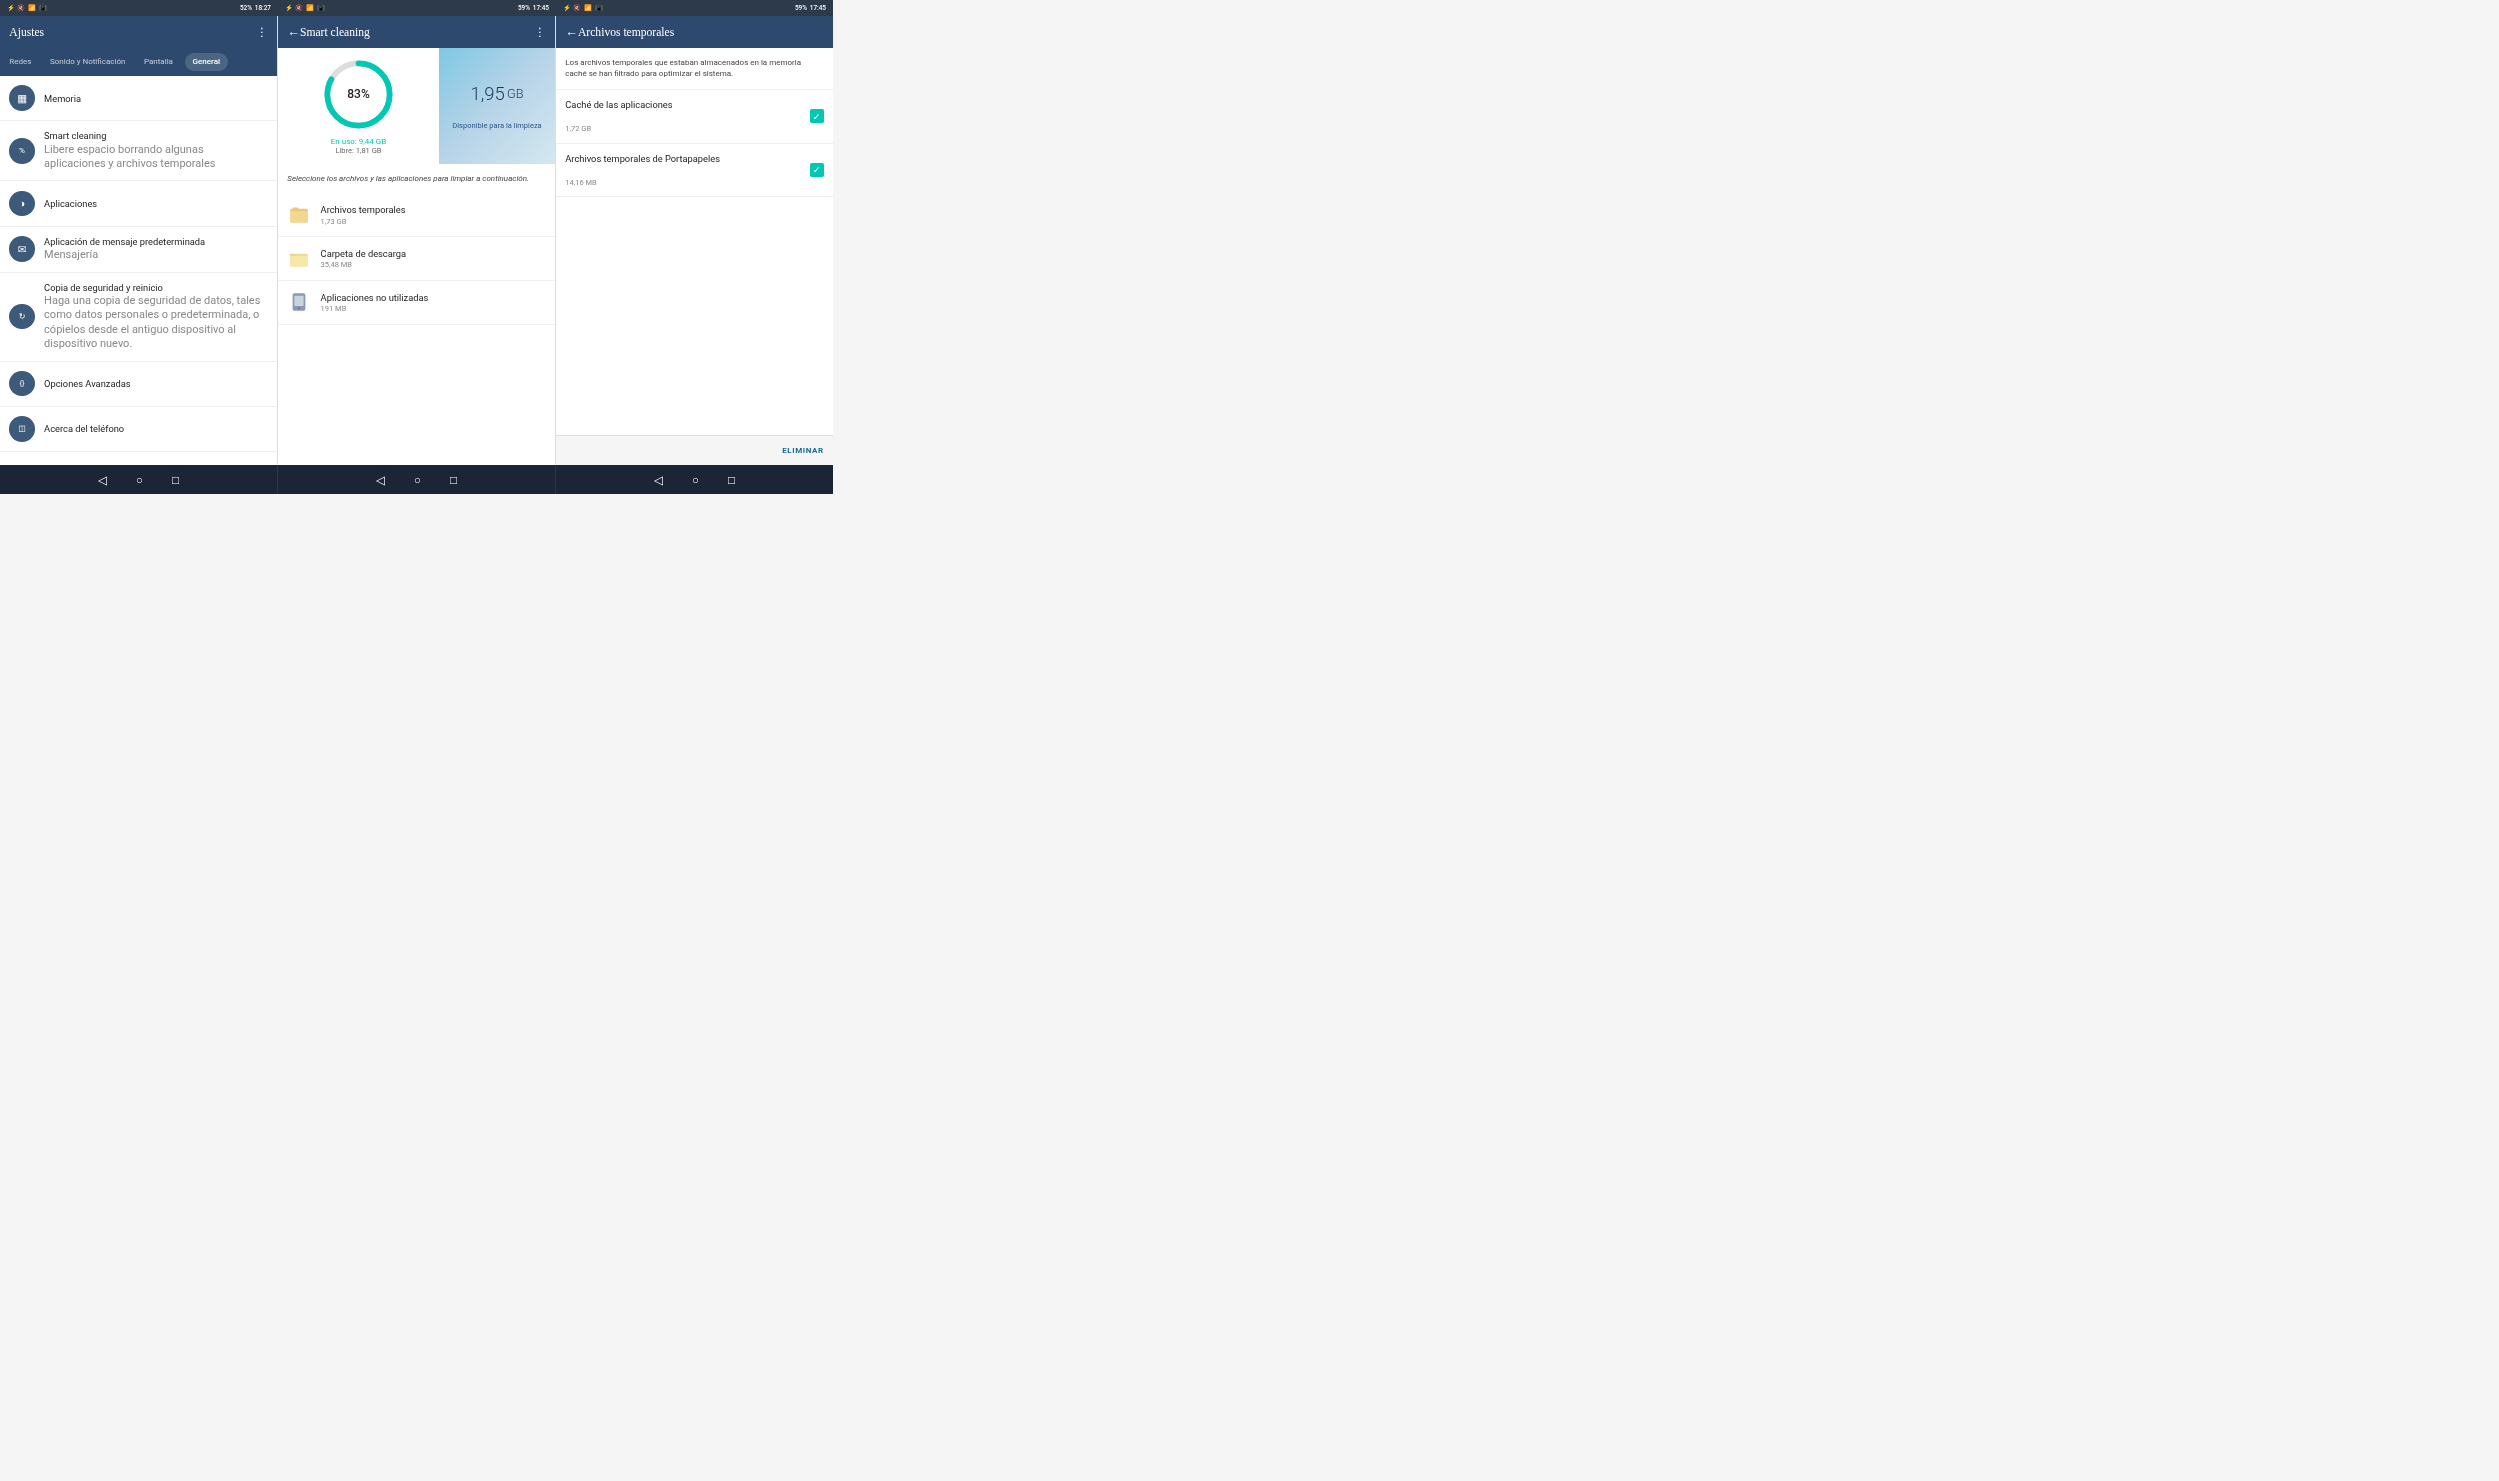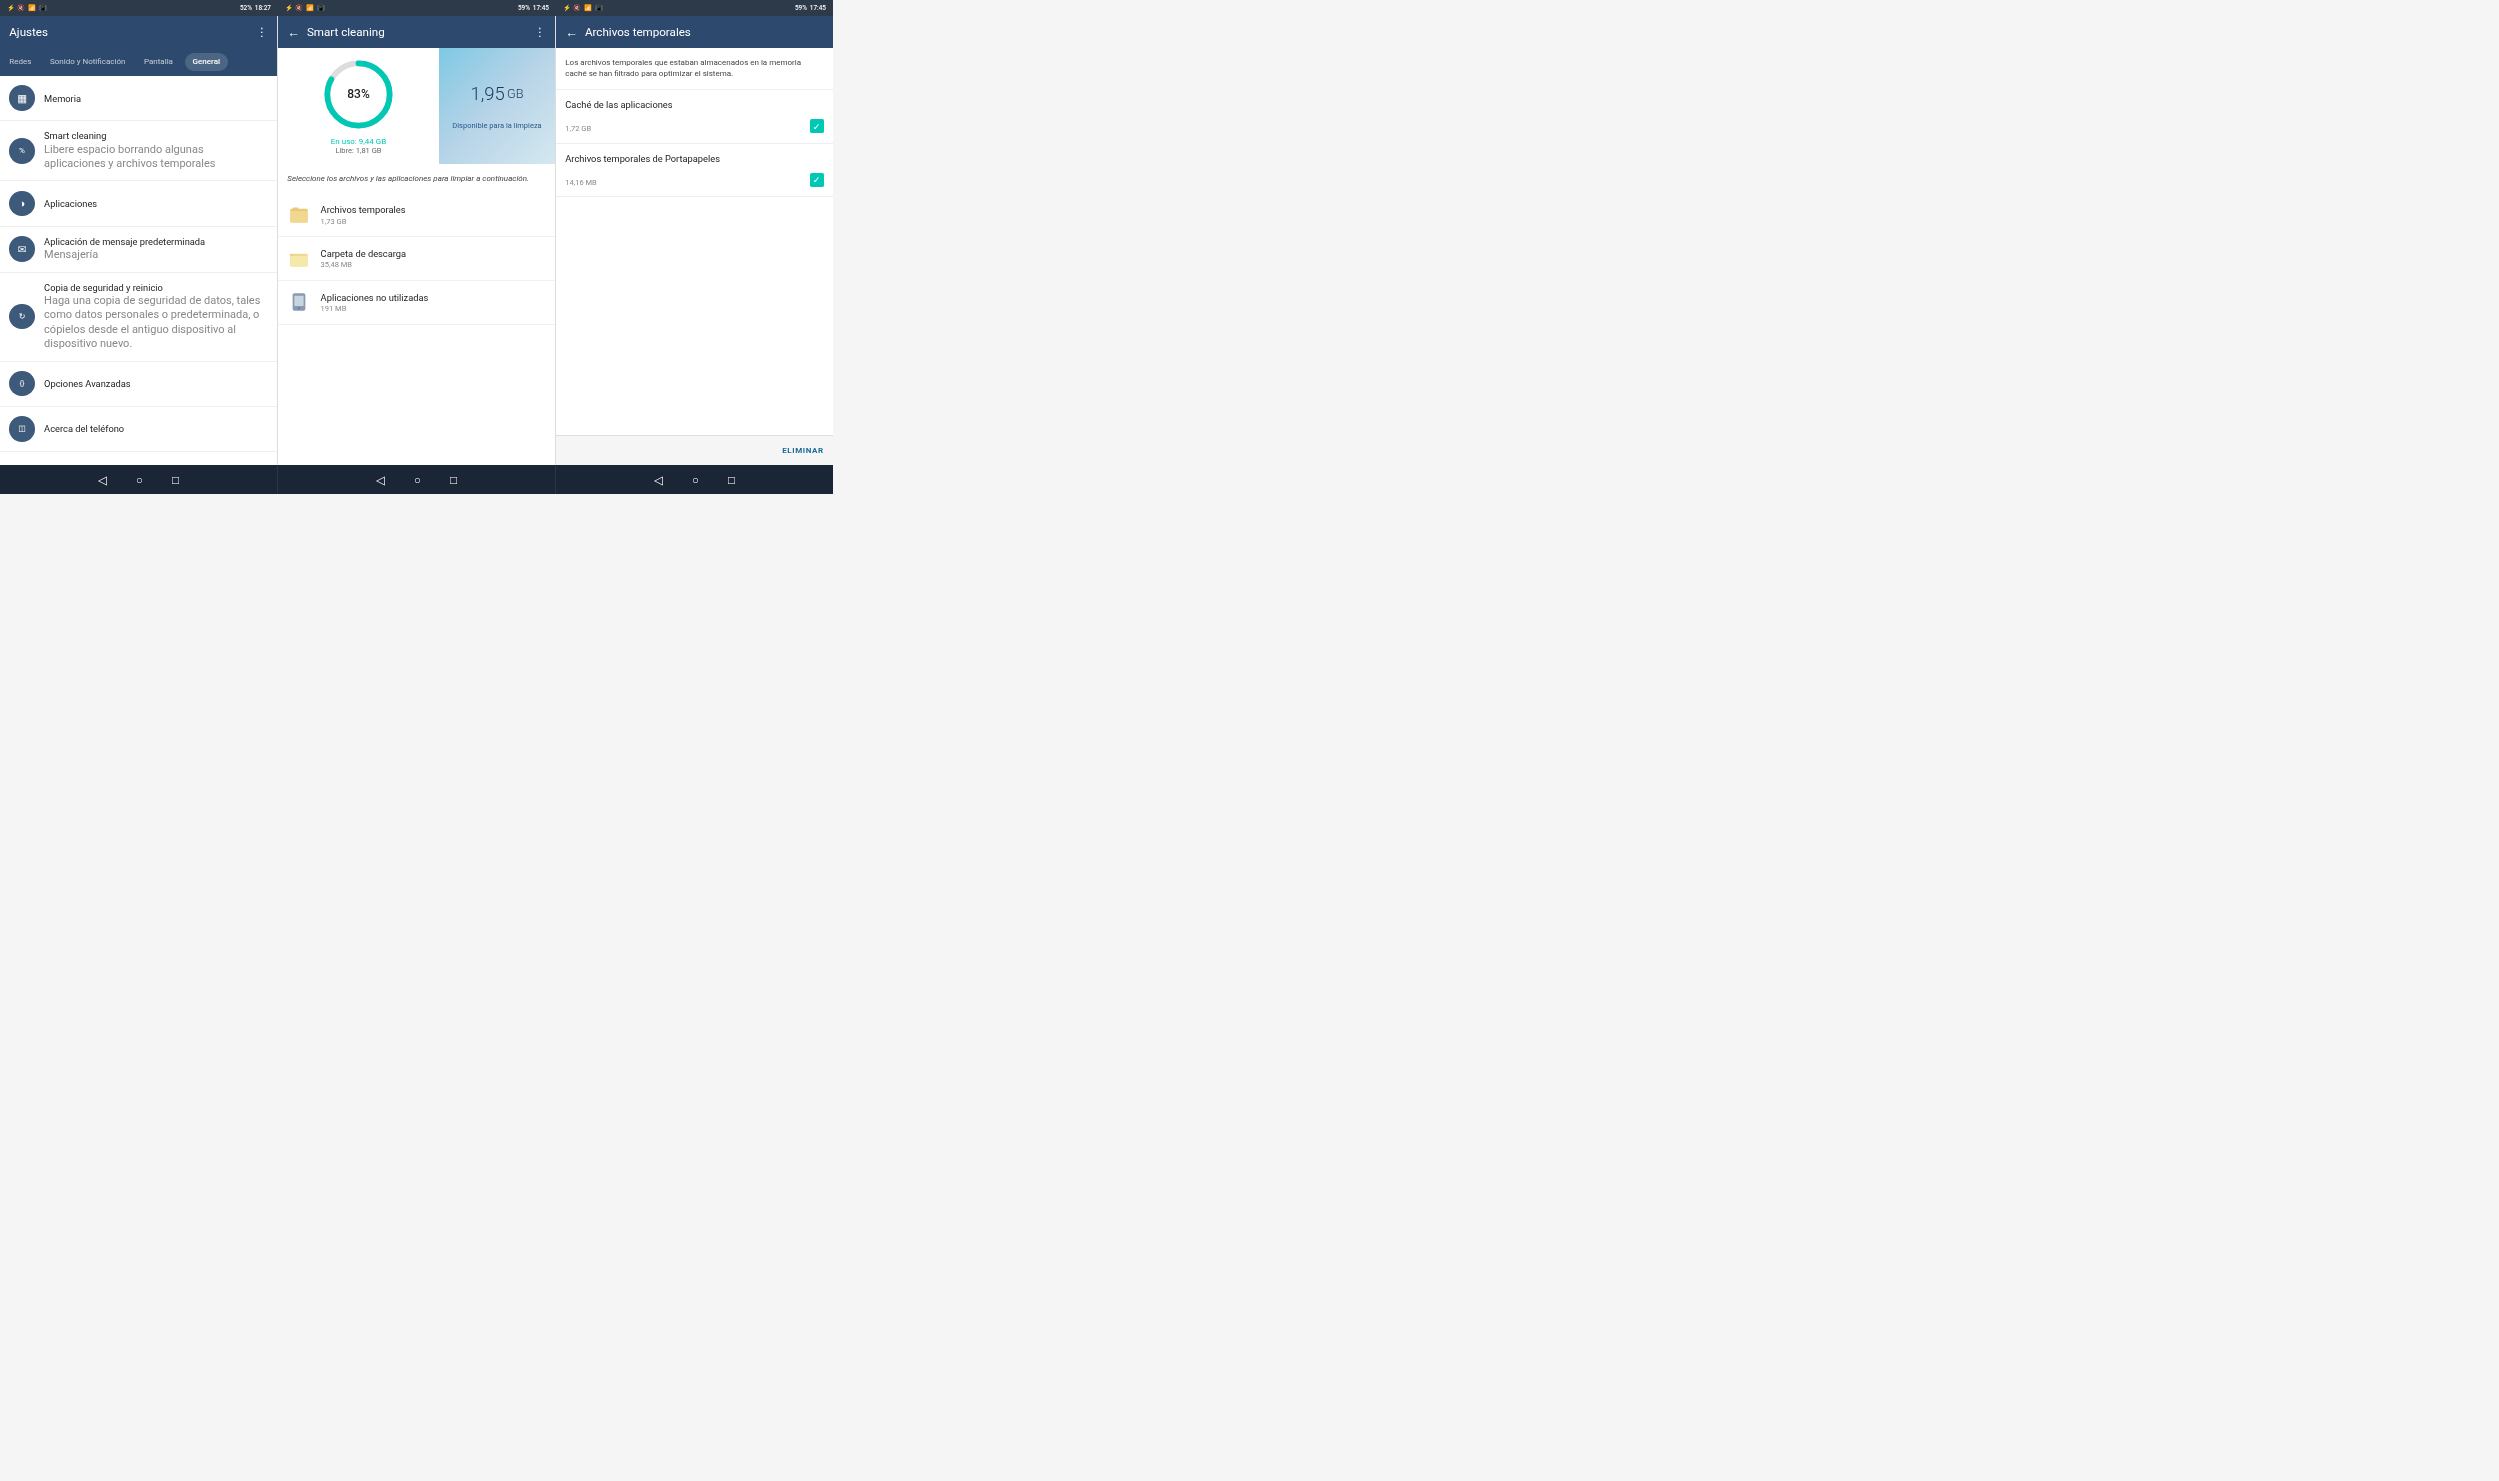--- a/index.html
+++ b/index.html
@@ -65,22 +65,22 @@
     }
 
     
     .app-bar {
       background: #2d4a6e;
       color: white;
       height: 32px;
       display: flex;
       align-items: center;
       padding: 0 9.3px;
-      gap: 7px;
       flex-shrink: 0;
+      font-family: Liberation Serif, serif;
     }
     .app-bar .title {
       font-size: 11.6px;
       font-weight: 400;
       flex: 1;
     }
     .app-bar .more-icon {
       font-size: 11.6px;
       cursor: pointer;
     }
@@ -284,21 +284,21 @@
     
     .p3-description {
       padding: 9.3px;
       font-size: 8px;
       color: #444;
       line-height: 1.4;
       border-bottom: 0.6px solid #eee;
     }
     .p3-option {
       display: flex;
-      align-items: flex-end;
+      align-items: center;
       padding: 9.3px;
       border-bottom: 0.6px solid #eee;
     }
     .p3-option-text { flex: 1; }
     .p3-option-title {
       font-size: 9.3px;
       color: #222;
     }
     .p3-option-size {
       font-size: 7.5px;

